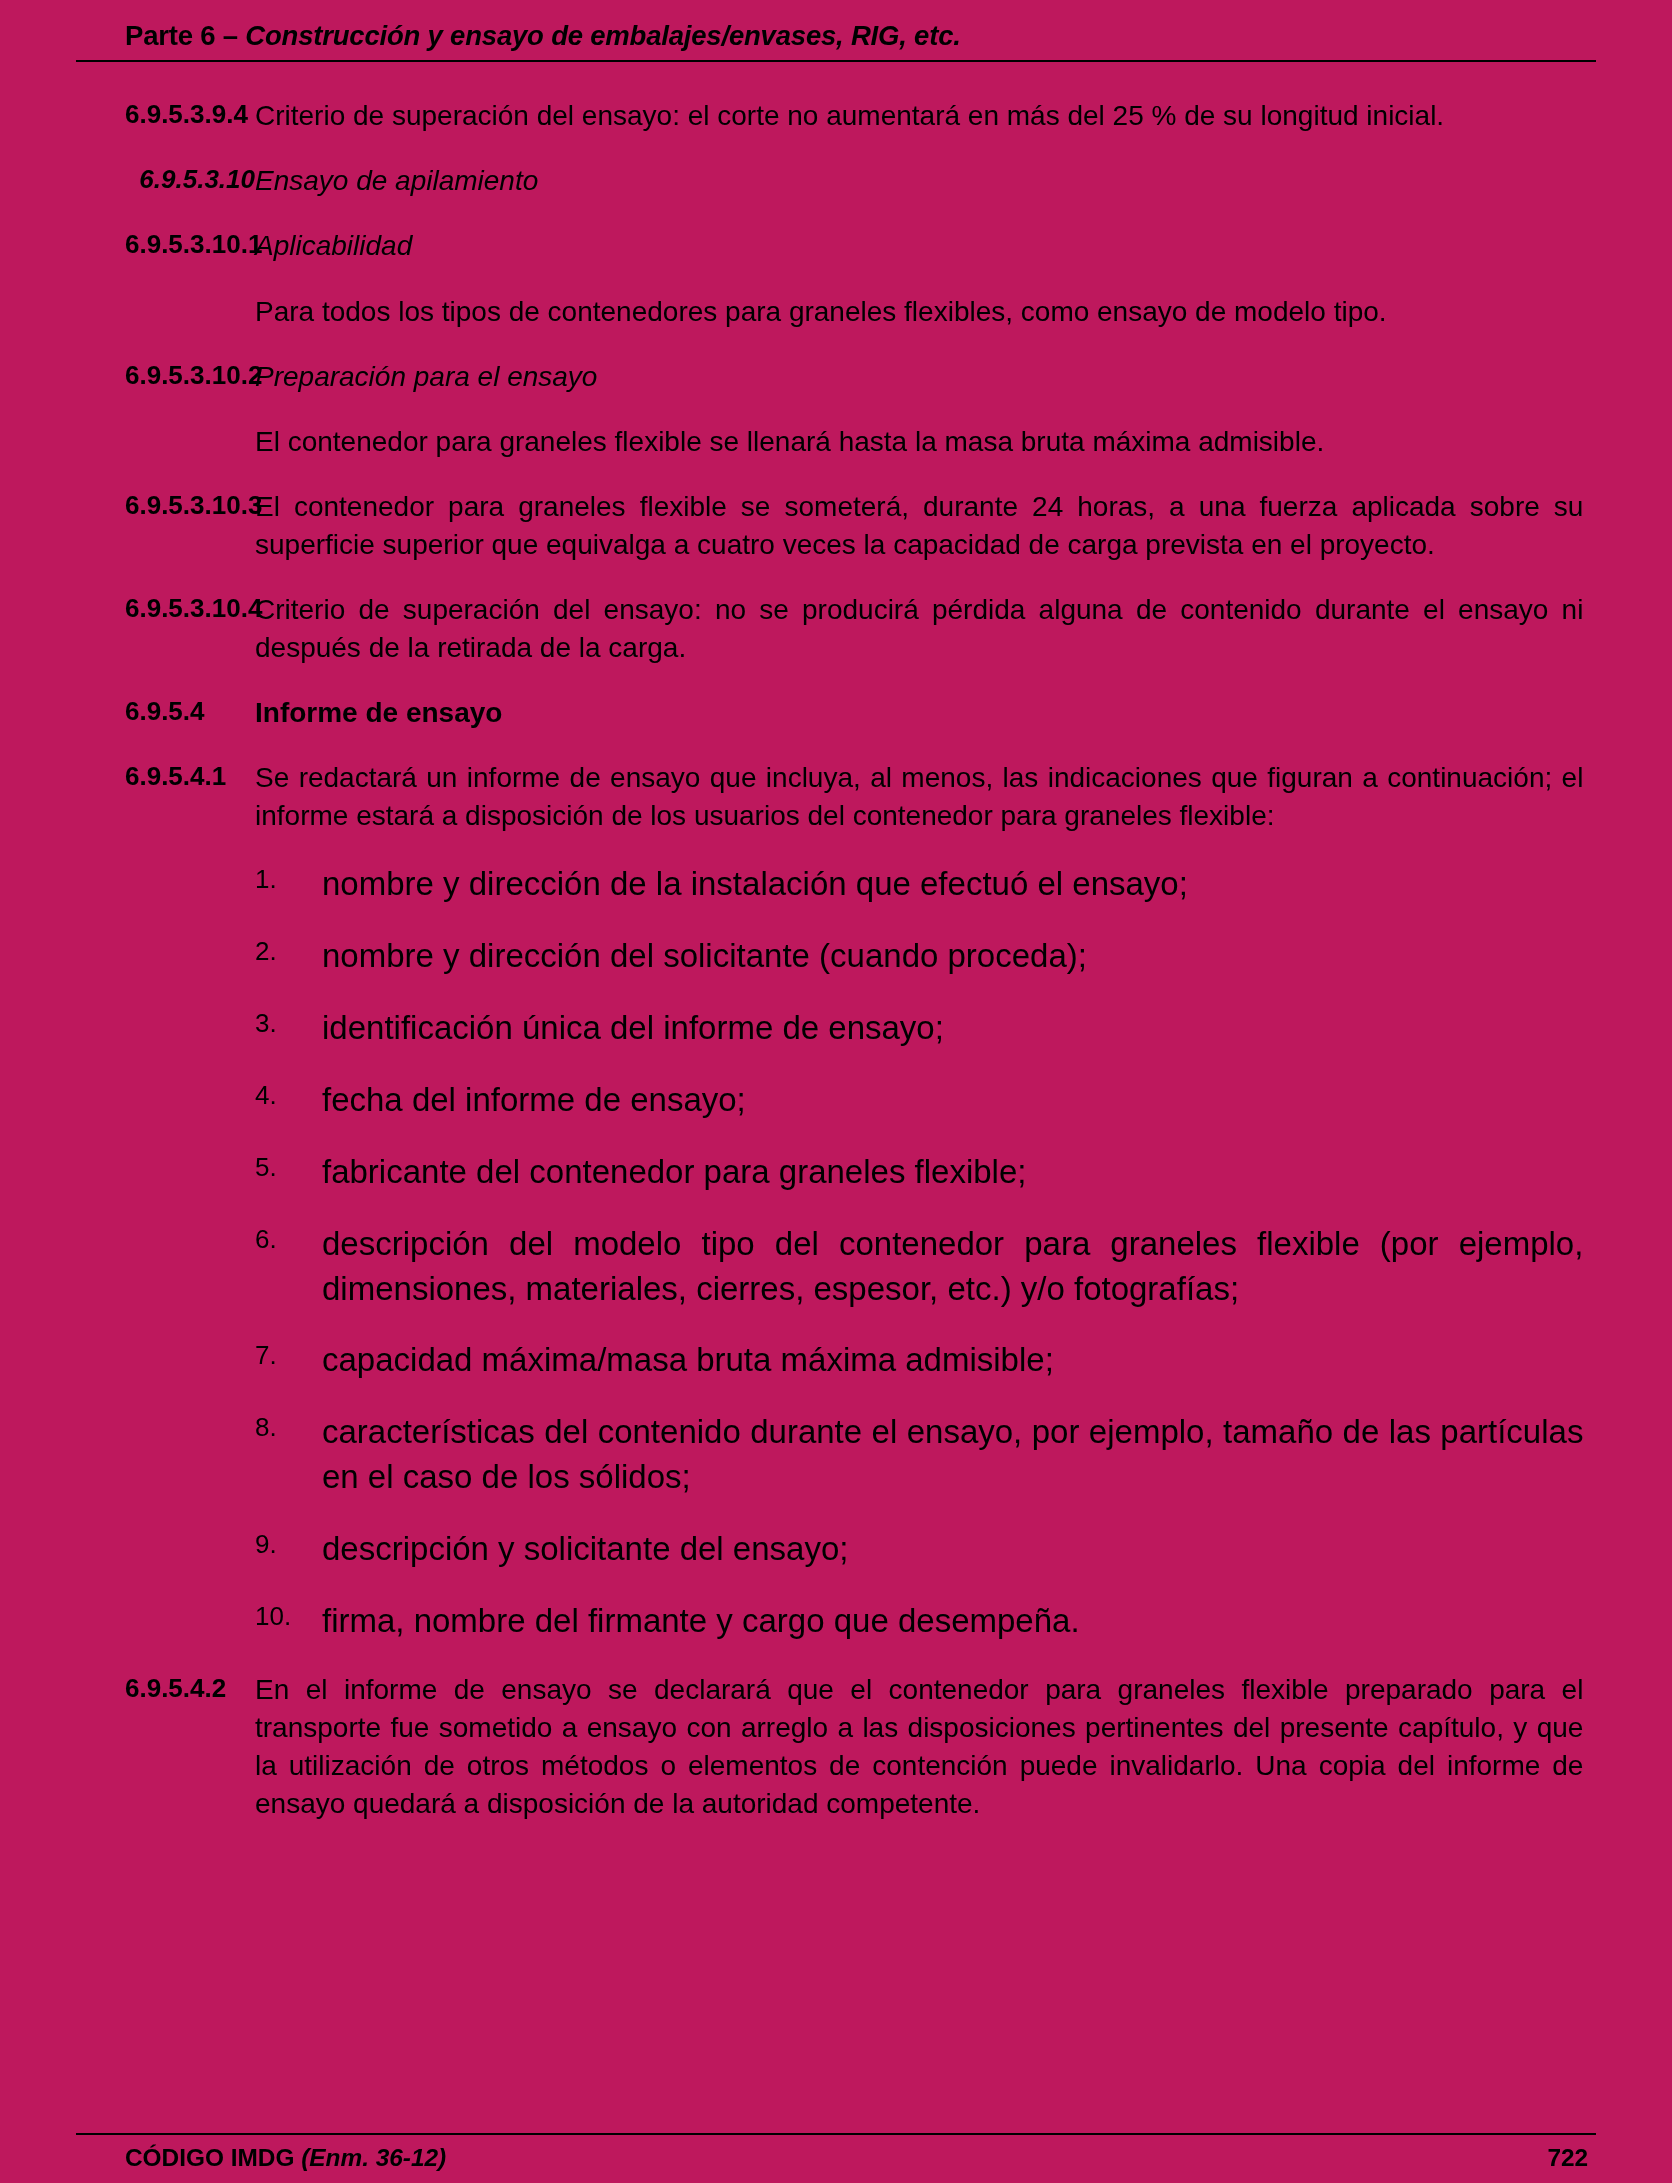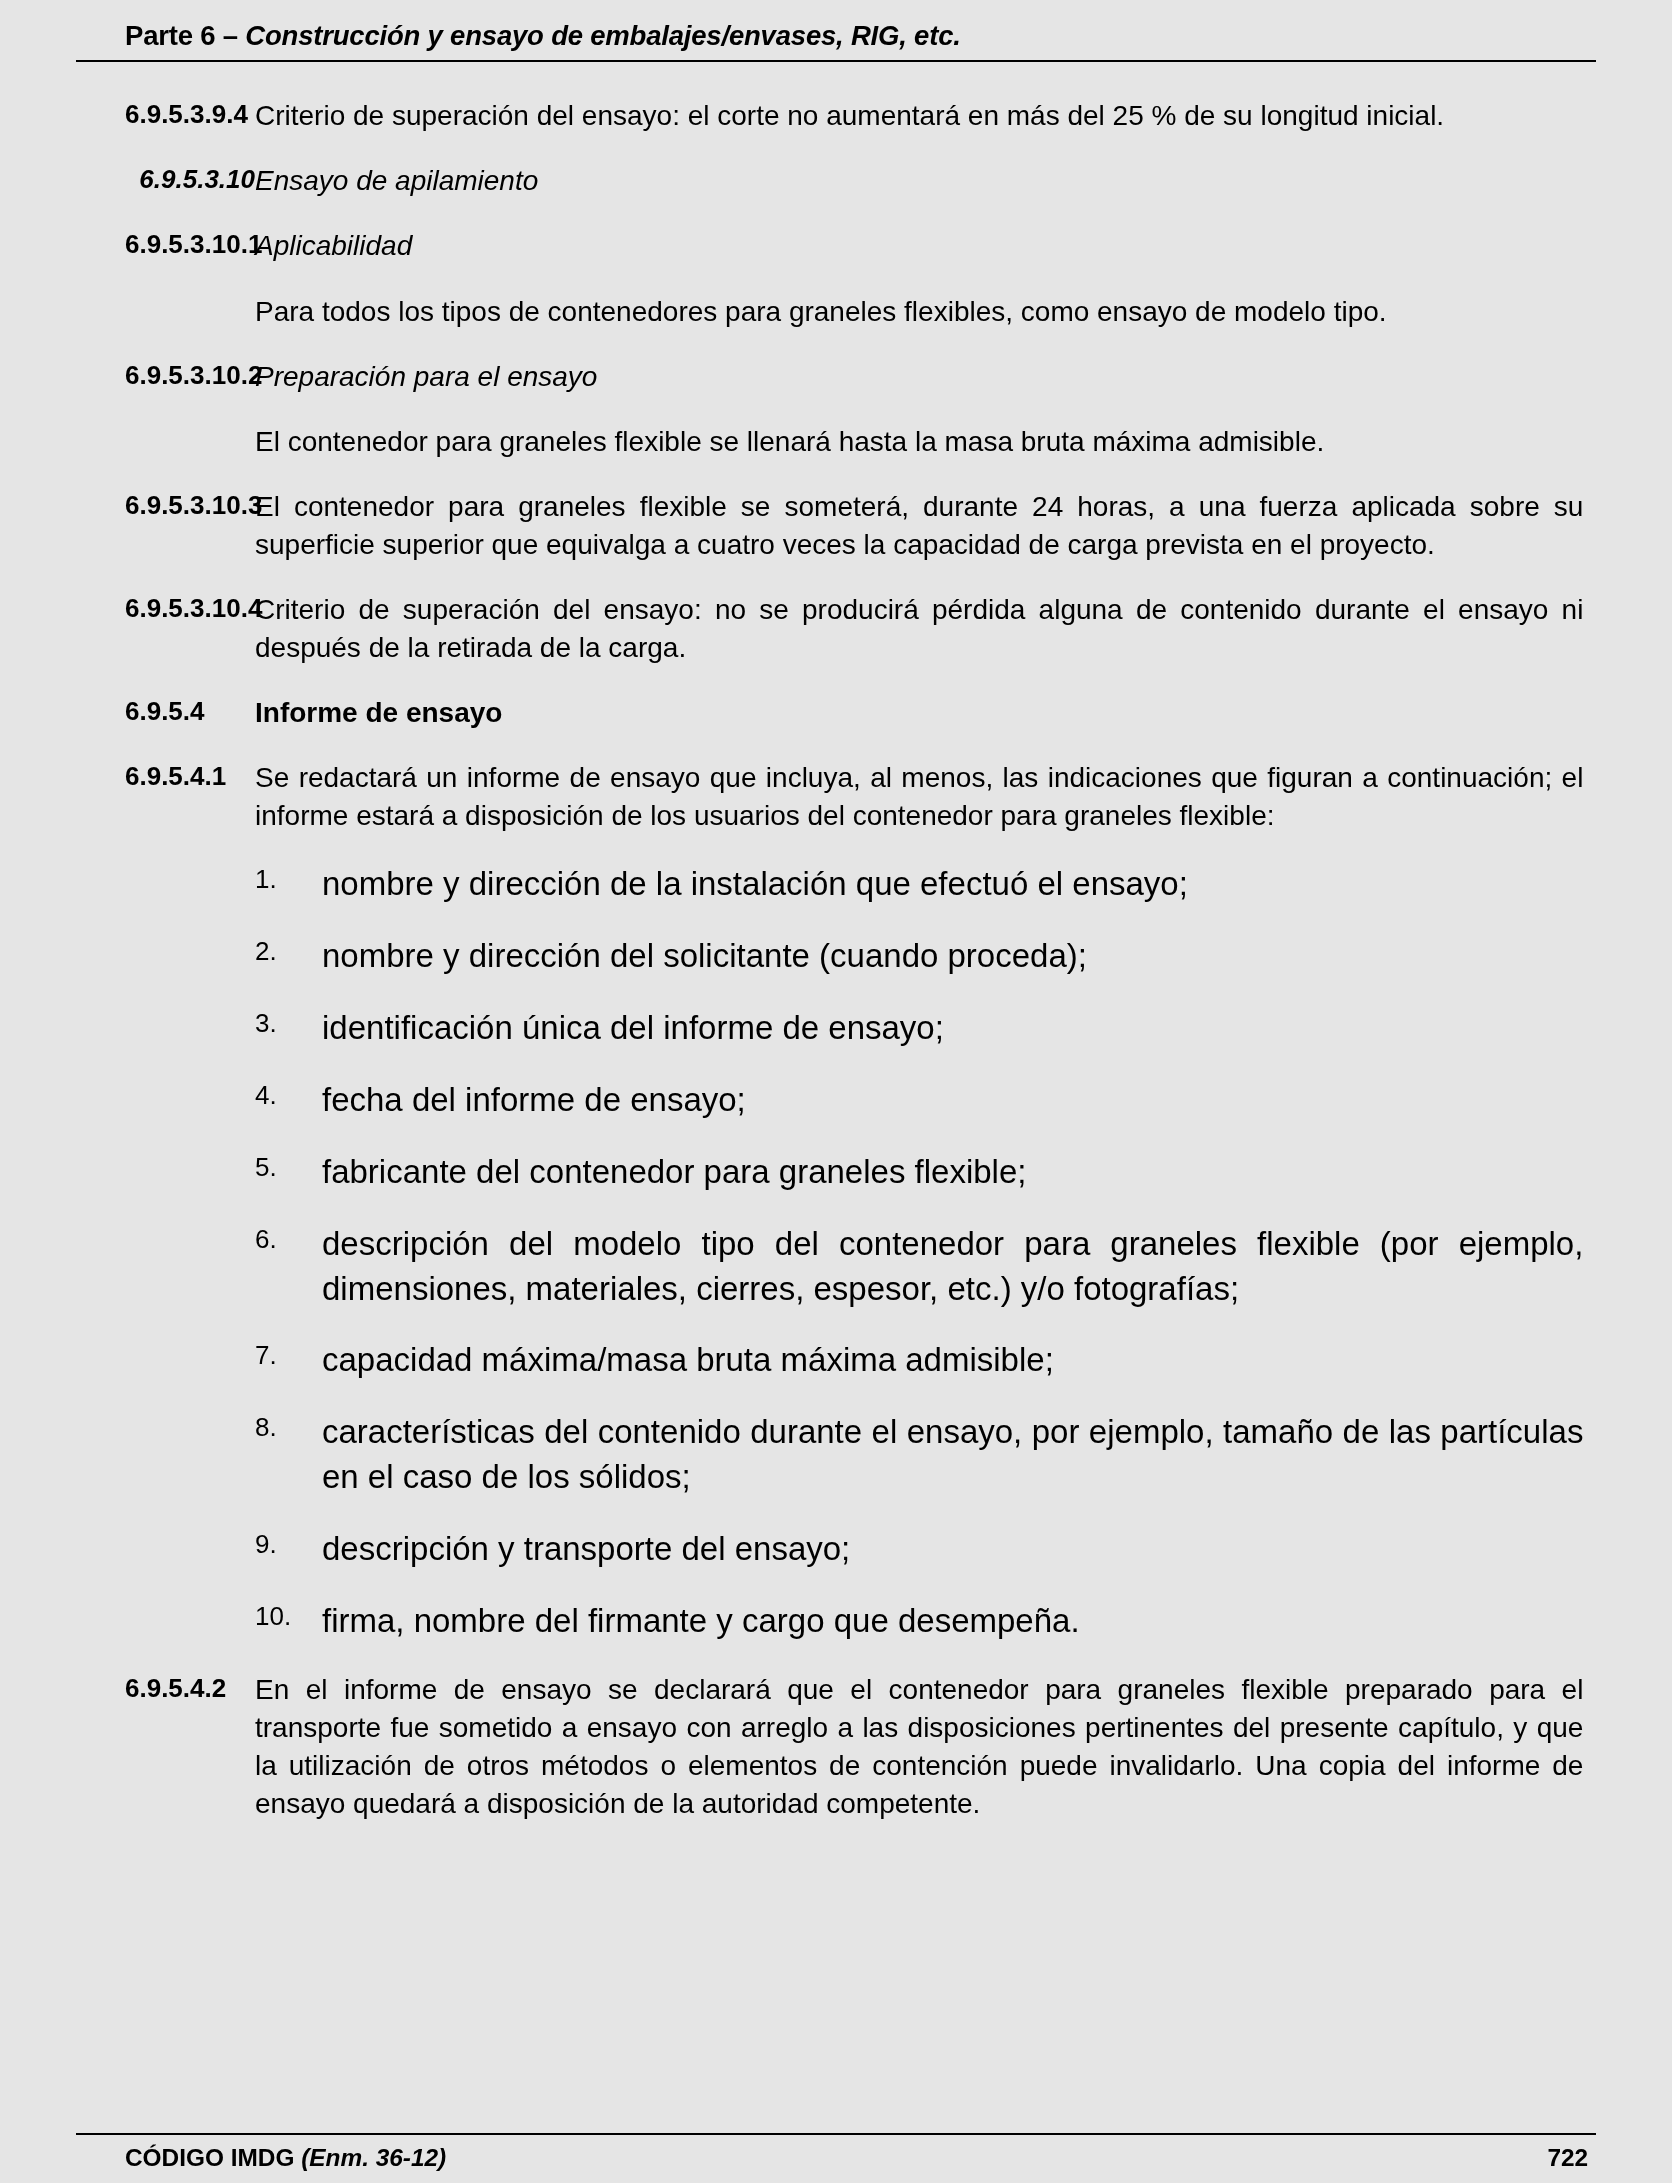--- a/index.html
+++ b/index.html
@@ -10,21 +10,21 @@
   body {
     font-family: "Liberation Sans", sans-serif;
     color: #000000;
   }
   .page {
     width: 1672px;
     min-height: 2183px;
     box-sizing: border-box;
     padding: 20.4px 76px 15.7px 76px;
     position: relative;
-    background: #e5e5e5;
+    background: #be185d;
   }
 
   
   .header {
     padding: 0 0 7.9px 49px;
     border-bottom: 2.4px solid #000;
     margin-bottom: 35px;
   }
   .header-text {
     font-size: 27.5px;
@@ -225,21 +225,21 @@
     <div class="list-item">
       <div class="list-num">7.</div>
       <div class="list-text nojust">capacidad máxima/masa bruta máxima admisible;</div>
     </div>
     <div class="list-item">
       <div class="list-num">8.</div>
       <div class="list-text">características del contenido durante el ensayo, por ejemplo, tamaño de las partículas en el caso de los sólidos;</div>
     </div>
     <div class="list-item">
       <div class="list-num">9.</div>
-      <div class="list-text nojust">descripción y transporte del ensayo;</div>
+      <div class="list-text nojust">descripción y solicitante del ensayo;</div>
     </div>
     <div class="list-item">
       <div class="list-num">10.</div>
       <div class="list-text nojust">firma, nombre del firmante y cargo que desempeña.</div>
     </div>
   </div>
 
   <div class="block">
     <div class="num">6.9.5.4.2</div>
     <div class="body">En el informe de ensayo se declarará que el contenedor para graneles flexible preparado para el transporte fue sometido a ensayo con arreglo a las disposiciones pertinentes del presente capítulo, y que la utilización de otros métodos o elementos de contención puede invalidarlo. Una copia del informe de ensayo quedará a disposición de la autoridad competente.</div>

